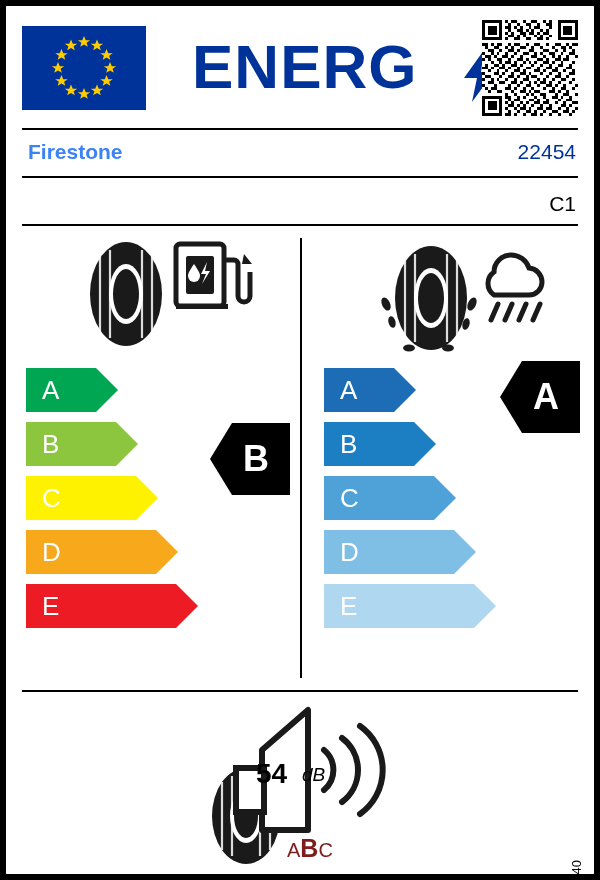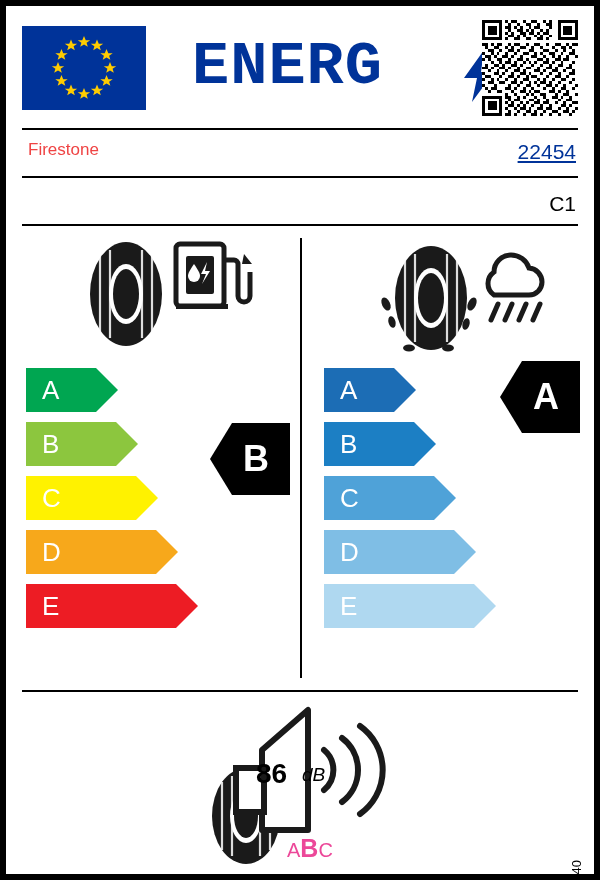--- a/index.html
+++ b/index.html
@@ -46,21 +46,21 @@
   }
   .energ {
     position: absolute;
     left: 170px;
     top: 16px;
     font-size: 62px;
     font-weight: bold;
     letter-spacing: 1px;
     color: #003399;
     line-height: 62px;
-    font-family: Liberation Mono, monospace;
+    font-family: Liberation Sans, sans-serif;
   }
   .bolt {
     position: absolute;
     left: 440px;
     top: 30px;
     width: 34px;
     height: 52px;
   }
   .qr {
     position: absolute;
@@ -80,32 +80,31 @@
     position: absolute;
     background: #000000;
     width: 2px;
   }
 
   
   .brand {
     position: absolute;
     left: 22px;
     top: 134px;
-    font-size: 17px;
-    color: #ef4444;
-    font-weight: normal;
+    font-size: 21px;
+    color: #3b82f6;
+    font-weight: bold;
   }
   .code {
     position: absolute;
     right: 18px;
     top: 134px;
     font-size: 21px;
     color: #003399;
     text-align: right;
-    text-decoration: underline;
   }
   .tyre-size {
     position: absolute;
     left: 22px;
     top: 184px;
     font-size: 25px;
     color: #000000;
   }
   .class-c1 {
     position: absolute;
@@ -195,21 +194,21 @@
     top: 758px;
     font-size: 19px;
     color: #000000;
     font-style: italic;
   }
   .noise-class {
     position: absolute;
     left: 281px;
     top: 828px;
     font-size: 20px;
-    color: #ec4899;
+    color: #7f1d1d;
     letter-spacing: 0px;
   }
   .noise-class b { font-size: 25px; }
 
   .regulation {
     position: absolute;
     right: 10px;
     bottom: 14px;
     font-size: 13px;
     color: #000000;
@@ -770,21 +769,21 @@
           <path d="M112 4 L112 124 L66 124 L66 44 Z" fill="#ffffff" stroke="#1a1a1a" stroke-width="6" stroke-linejoin="round"></path>
           <rect x="40" y="62" width="28" height="44" fill="#ffffff" stroke="#1a1a1a" stroke-width="6"></rect>
           <g fill="none" stroke="#1a1a1a" stroke-width="6" stroke-linecap="round">
             <path d="M128 44 a26 26 0 0 1 0 40"></path>
             <path d="M146 32 a40 40 0 0 1 0 64"></path>
             <path d="M164 20 a54 54 0 0 1 0 88"></path>
           </g>
         </g>
       </svg>
     </div>
-    <div class="noise-db">86</div>
+    <div class="noise-db">54</div>
     <div class="noise-db-unit">dB</div>
     <div class="noise-class">
       <span>A</span><b>B</b><span>C</span>
     </div>
 
     <div class="regulation">2020/740</div>
 
   </div>
 </div>
 

